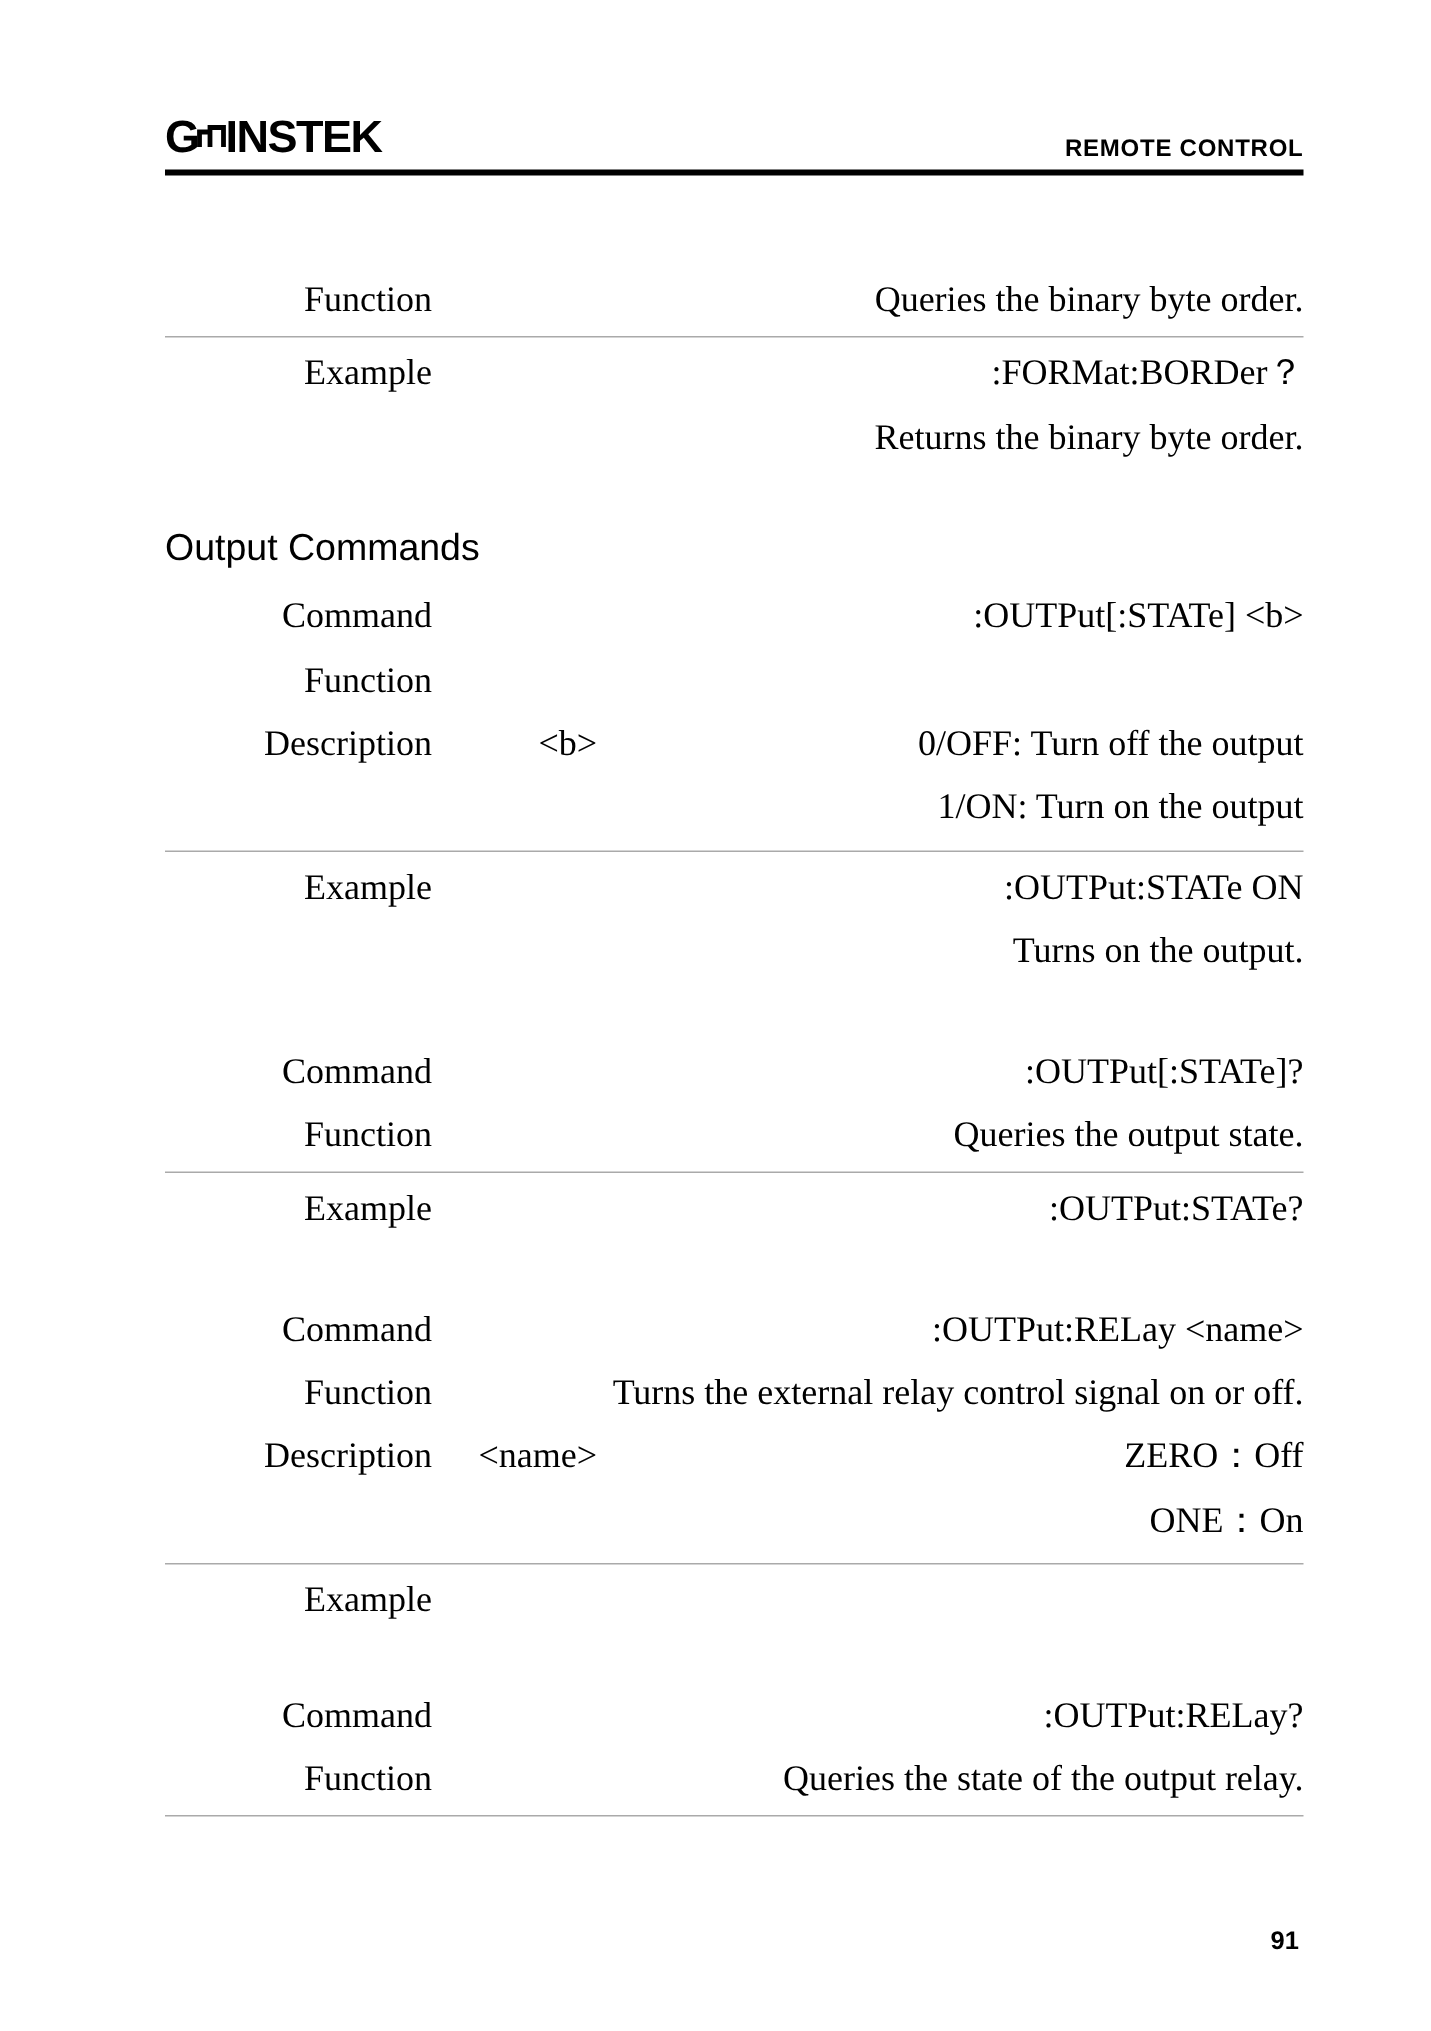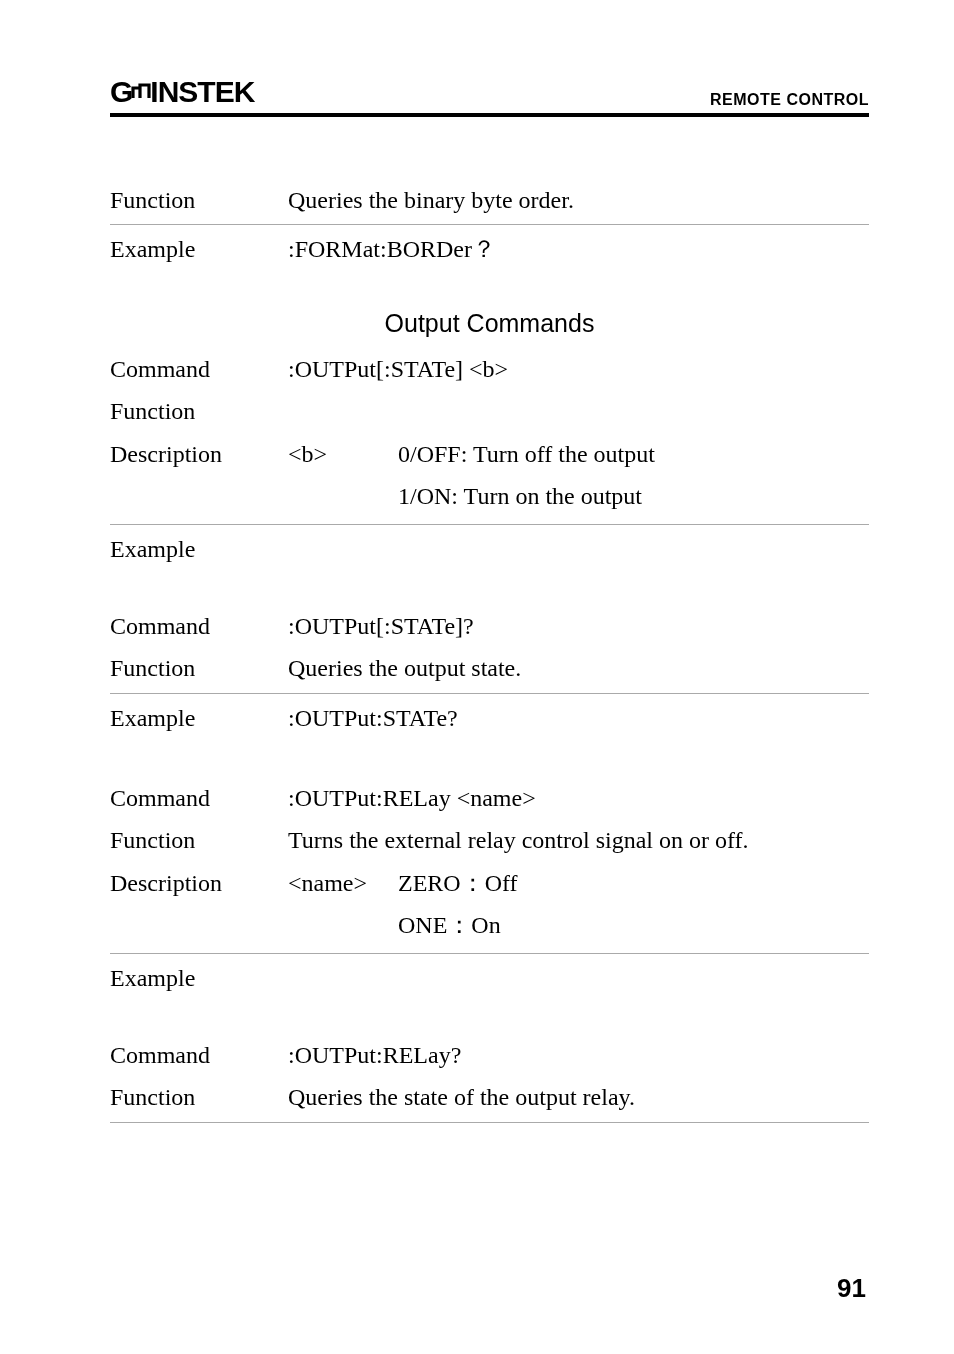--- a/index.html
+++ b/index.html
@@ -33,20 +33,21 @@
     .doc-title {
       font-family: "Segoe UI", Arial, sans-serif;
       font-size: 16px;
       font-weight: 700;
       letter-spacing: 0.5px;
     }
     .row {
       display: flex;
       line-height: 1.6;
       padding: 2px 0;
+      text-align: right;
     }
     .label {
       flex: 0 0 178px;
       font-family: "Palatino Linotype", Palatino, serif;
     }
     .value {
       flex: 1;
       font-family: Liberation Serif, serif;
     }
     .value-line { margin-bottom: 4px; }
@@ -54,33 +55,32 @@
       border: none;
       border-top: 1px solid #aaa;
       margin: 3px 0;
     }
     .section-title {
       font-family: "Segoe UI", Tahoma, sans-serif;
       font-size: 25px;
       font-weight: 400;
       margin-top: 34px;
       margin-bottom: 10px;
-      text-align: center;
     }
     .param-row { display: flex; }
     .param-name { flex: 0 0 110px; }
     .param-desc { flex: 1; }
     .param-desc div { margin-bottom: 4px; }
     .block-gap { height: 34px; }
     .page-num {
       position: absolute;
       bottom: 50px;
       right: 88px;
       font-family: Arial, sans-serif;
-      font-size: 26px;
+      font-size: 17px;
       font-weight: 700;
     }
   </style>
 </head>
 <body>
 
 <div class="header">
   <div class="logo">
     <span>G</span>
       <svg width="20" height="20" viewBox="0 0 20 20">
@@ -93,20 +93,21 @@
 
 <div class="row">
   <div class="label">Function</div>
   <div class="value">Queries the binary byte order.</div>
 </div>
 <hr class="rule">
 <div class="row">
   <div class="label">Example</div>
   <div class="value">
     <div class="value-line">:FORMat:BORDer？</div>
+    <div class="value-line">Returns the binary byte order.</div>
   </div>
 </div>
 
 <div class="section-title">Output Commands</div>
 
 <div class="row">
   <div class="label">Command</div>
   <div class="value">:OUTPut[:STATe] &lt;b&gt;</div>
 </div>
 <div class="row">
@@ -120,20 +121,24 @@
       <div class="param-desc">
         <div>0/OFF: Turn off the output</div>
         <div>1/ON: Turn on the output</div>
       </div>
     </div>
   </div>
 </div>
 <hr class="rule">
 <div class="row">
   <div class="label">Example</div>
+  <div class="value">
+    <div class="value-line">:OUTPut:STATe ON</div>
+    <div class="value-line">Turns on the output.</div>
+  </div>
 </div>
 
 <div class="block-gap"></div>
 
 <div class="row">
   <div class="label">Command</div>
   <div class="value">:OUTPut[:STATe]?</div>
 </div>
 <div class="row">
   <div class="label">Function</div>

